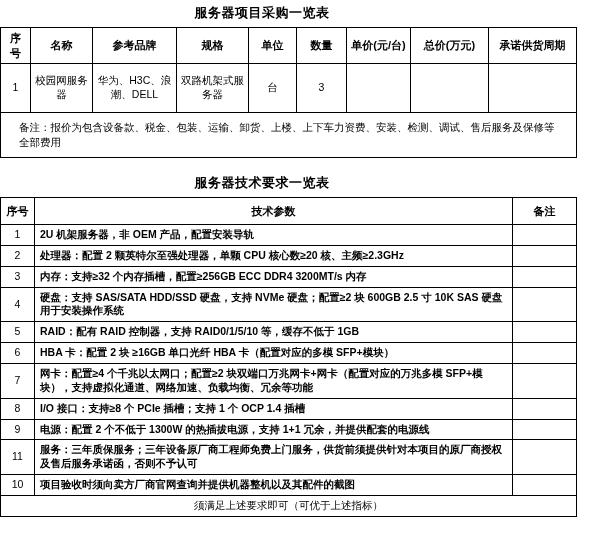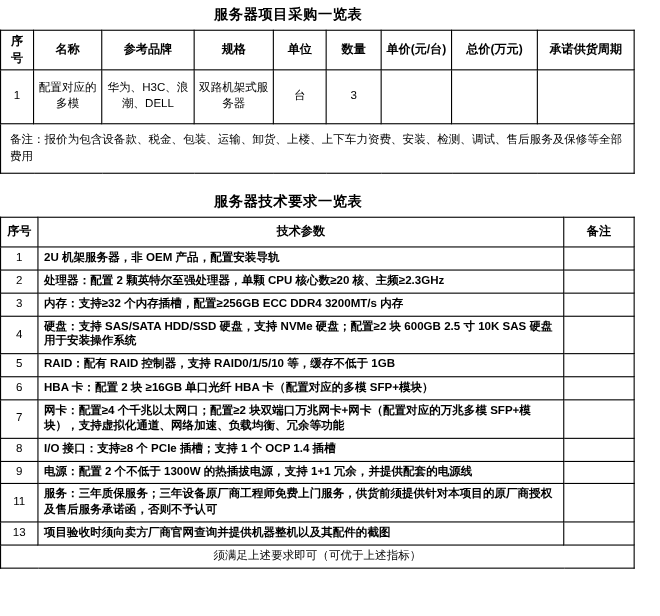--- a/index.html
+++ b/index.html
@@ -53,21 +53,21 @@
     font-size: 11px;
   }
   .t1 .body-cell {
     height: 42px;
     font-size: 10.5px;
   }
   .t1 .remark-cell {
     height: 36px;
     text-align: left;
     line-height: 1.45;
-    padding: 4px 8px;
+    padding: 4px 18px;
   }
   .spacer {
     height: 12px;
   }
   .t2 th {
     height: 20px;
     font-size: 11px;
   }
   .t2 td {
     font-size: 10.5px;
@@ -116,21 +116,21 @@
         <th>单位</th>
         <th>数量</th>
         <th>单价(元/台)</th>
         <th>总价(万元)</th>
         <th>承诺供货周期</th>
       </tr>
     </thead>
     <tbody>
       <tr>
         <td class="c body-cell">1</td>
-        <td class="c body-cell">配置对应的多模</td>
+        <td class="c body-cell">校园网服务器</td>
         <td class="c body-cell">华为、H3C、浪潮、DELL</td>
         <td class="c body-cell">双路机架式服务器</td>
         <td class="c body-cell">台</td>
         <td class="c body-cell">3</td>
         <td class="c body-cell"></td>
         <td class="c body-cell"></td>
         <td class="c body-cell"></td>
       </tr>
       <tr>
         <td class="remark-cell" colspan="9">备注：报价为包含设备款、税金、包装、运输、卸货、上楼、上下车力资费、安装、检测、调试、售后服务及保修等全部费用</td>
@@ -200,21 +200,21 @@
         <td class="idx">9</td>
         <td class="param">电源：配置 2 个不低于 1300W 的热插拔电源，支持 1+1 冗余，并提供配套的电源线</td>
         <td class="note"></td>
       </tr>
       <tr>
         <td class="idx">11</td>
         <td class="param">服务：三年质保服务；三年设备原厂商工程师免费上门服务，供货前须提供针对本项目的原厂商授权及售后服务承诺函，否则不予认可</td>
         <td class="note"></td>
       </tr>
       <tr>
-        <td class="idx">13</td>
+        <td class="idx">10</td>
         <td class="param">项目验收时须向卖方厂商官网查询并提供机器整机以及其配件的截图</td>
         <td class="note"></td>
       </tr>
       <tr>
         <td class="full" colspan="3">须满足上述要求即可（可优于上述指标）</td>
       </tr>
     </tbody>
   </table>
 
 </div>

